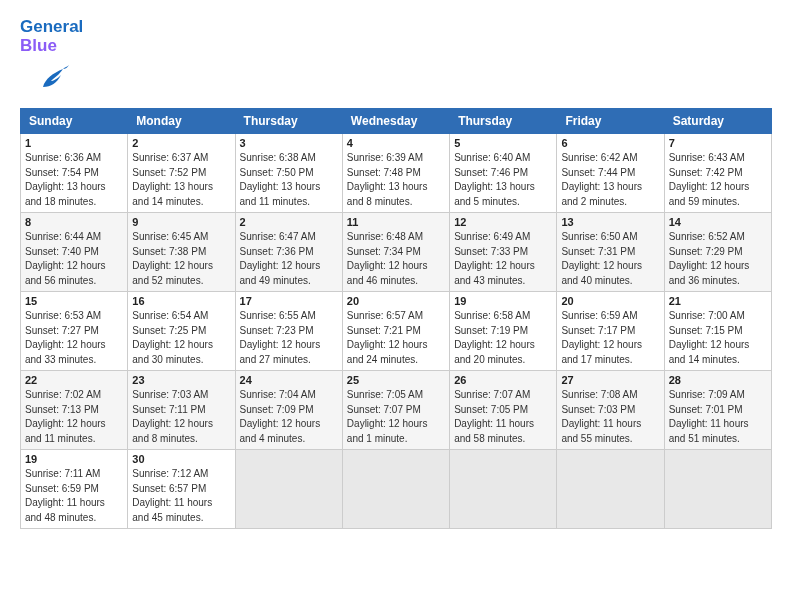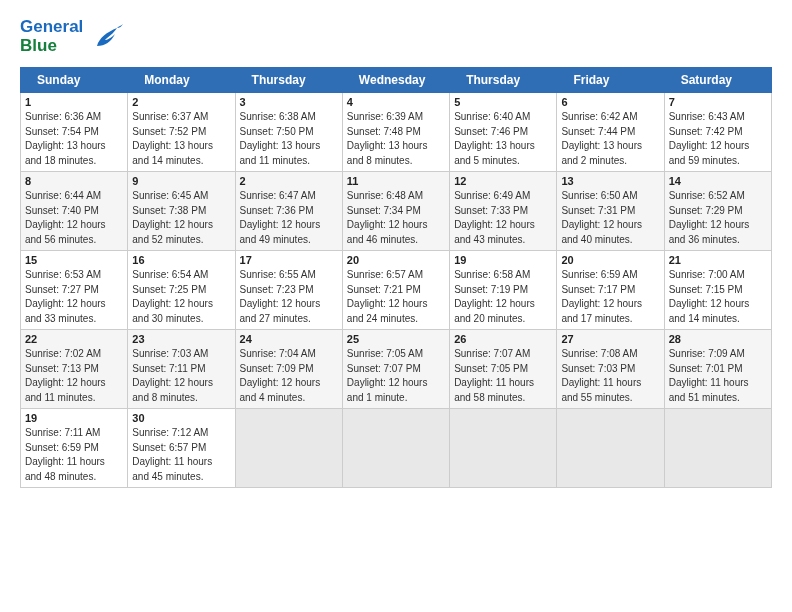--- a/index.html
+++ b/index.html
@@ -22,22 +22,23 @@
       align-items: flex-start;
       margin-bottom: 8px;
     }
     .logo {
       display: flex;
       flex-direction: column;
       align-items: flex-start;
     }
     .logo-row {
       display: flex;
-      align-items: flex-start;
+      align-items: center;
       gap: 4px;
+      flex-direction: column;
     }
     .title-block {
       text-align: right;
     }
     .month-title {
       font-size: 32px;
       font-weight: normal;
       color: #333;
     }
     .location-title {
@@ -47,21 +48,21 @@
     .calendar {
       width: 100%;
       border-collapse: collapse;
       table-layout: fixed;
     }
     .calendar th {
       background: #2f6db5;
       color: #fff;
       font-size: 12px;
       font-weight: bold;
-      padding: 5px 16px;
+      padding: 5px 8px;
       text-align: left;
       border: 1px solid #2f6db5;
     }
     .calendar td {
       vertical-align: top;
       border: 1px solid #ccc;
       padding: 3px 4px;
       font-size: 9.2px;
       color: #333;
       height: 78px;
@@ -88,21 +89,21 @@
 <body>
 
 <div class="page">
   <div class="header">
     <div class="logo">
       <div class="logo-row">
         <div>
           <div style="font-size:17px;font-weight:bold;line-height:1.1;color:#333;">
             <span style="color:#1a6bbf;">General</span>
           </div>
-          <div style="font-size:17px;font-weight:bold;line-height:1.1;color:#15803d;">Blue</div>
+          <div style="font-size:17px;font-weight:bold;line-height:1.1;color:#8b5cf6;">Blue</div>
         </div>
         <div style="color:#1a6bbf;font-size:28px;margin-left:2px;line-height:1;">
           <svg width="36" height="36" viewBox="0 0 36 36" fill="none" xmlns="http://www.w3.org/2000/svg">
             <path d="M8 28 C10 20, 18 14, 28 10 C24 16, 20 18, 16 22 C18 22, 22 20, 26 16 C22 24, 16 28, 8 28Z" fill="#1a6bbf"></path>
             <path d="M28 10 C30 8, 32 8, 34 6 C32 9, 30 10, 28 10Z" fill="#1a6bbf"></path>
           </svg>
         </div>
       </div>
     </div>
     <div class="title-block">

